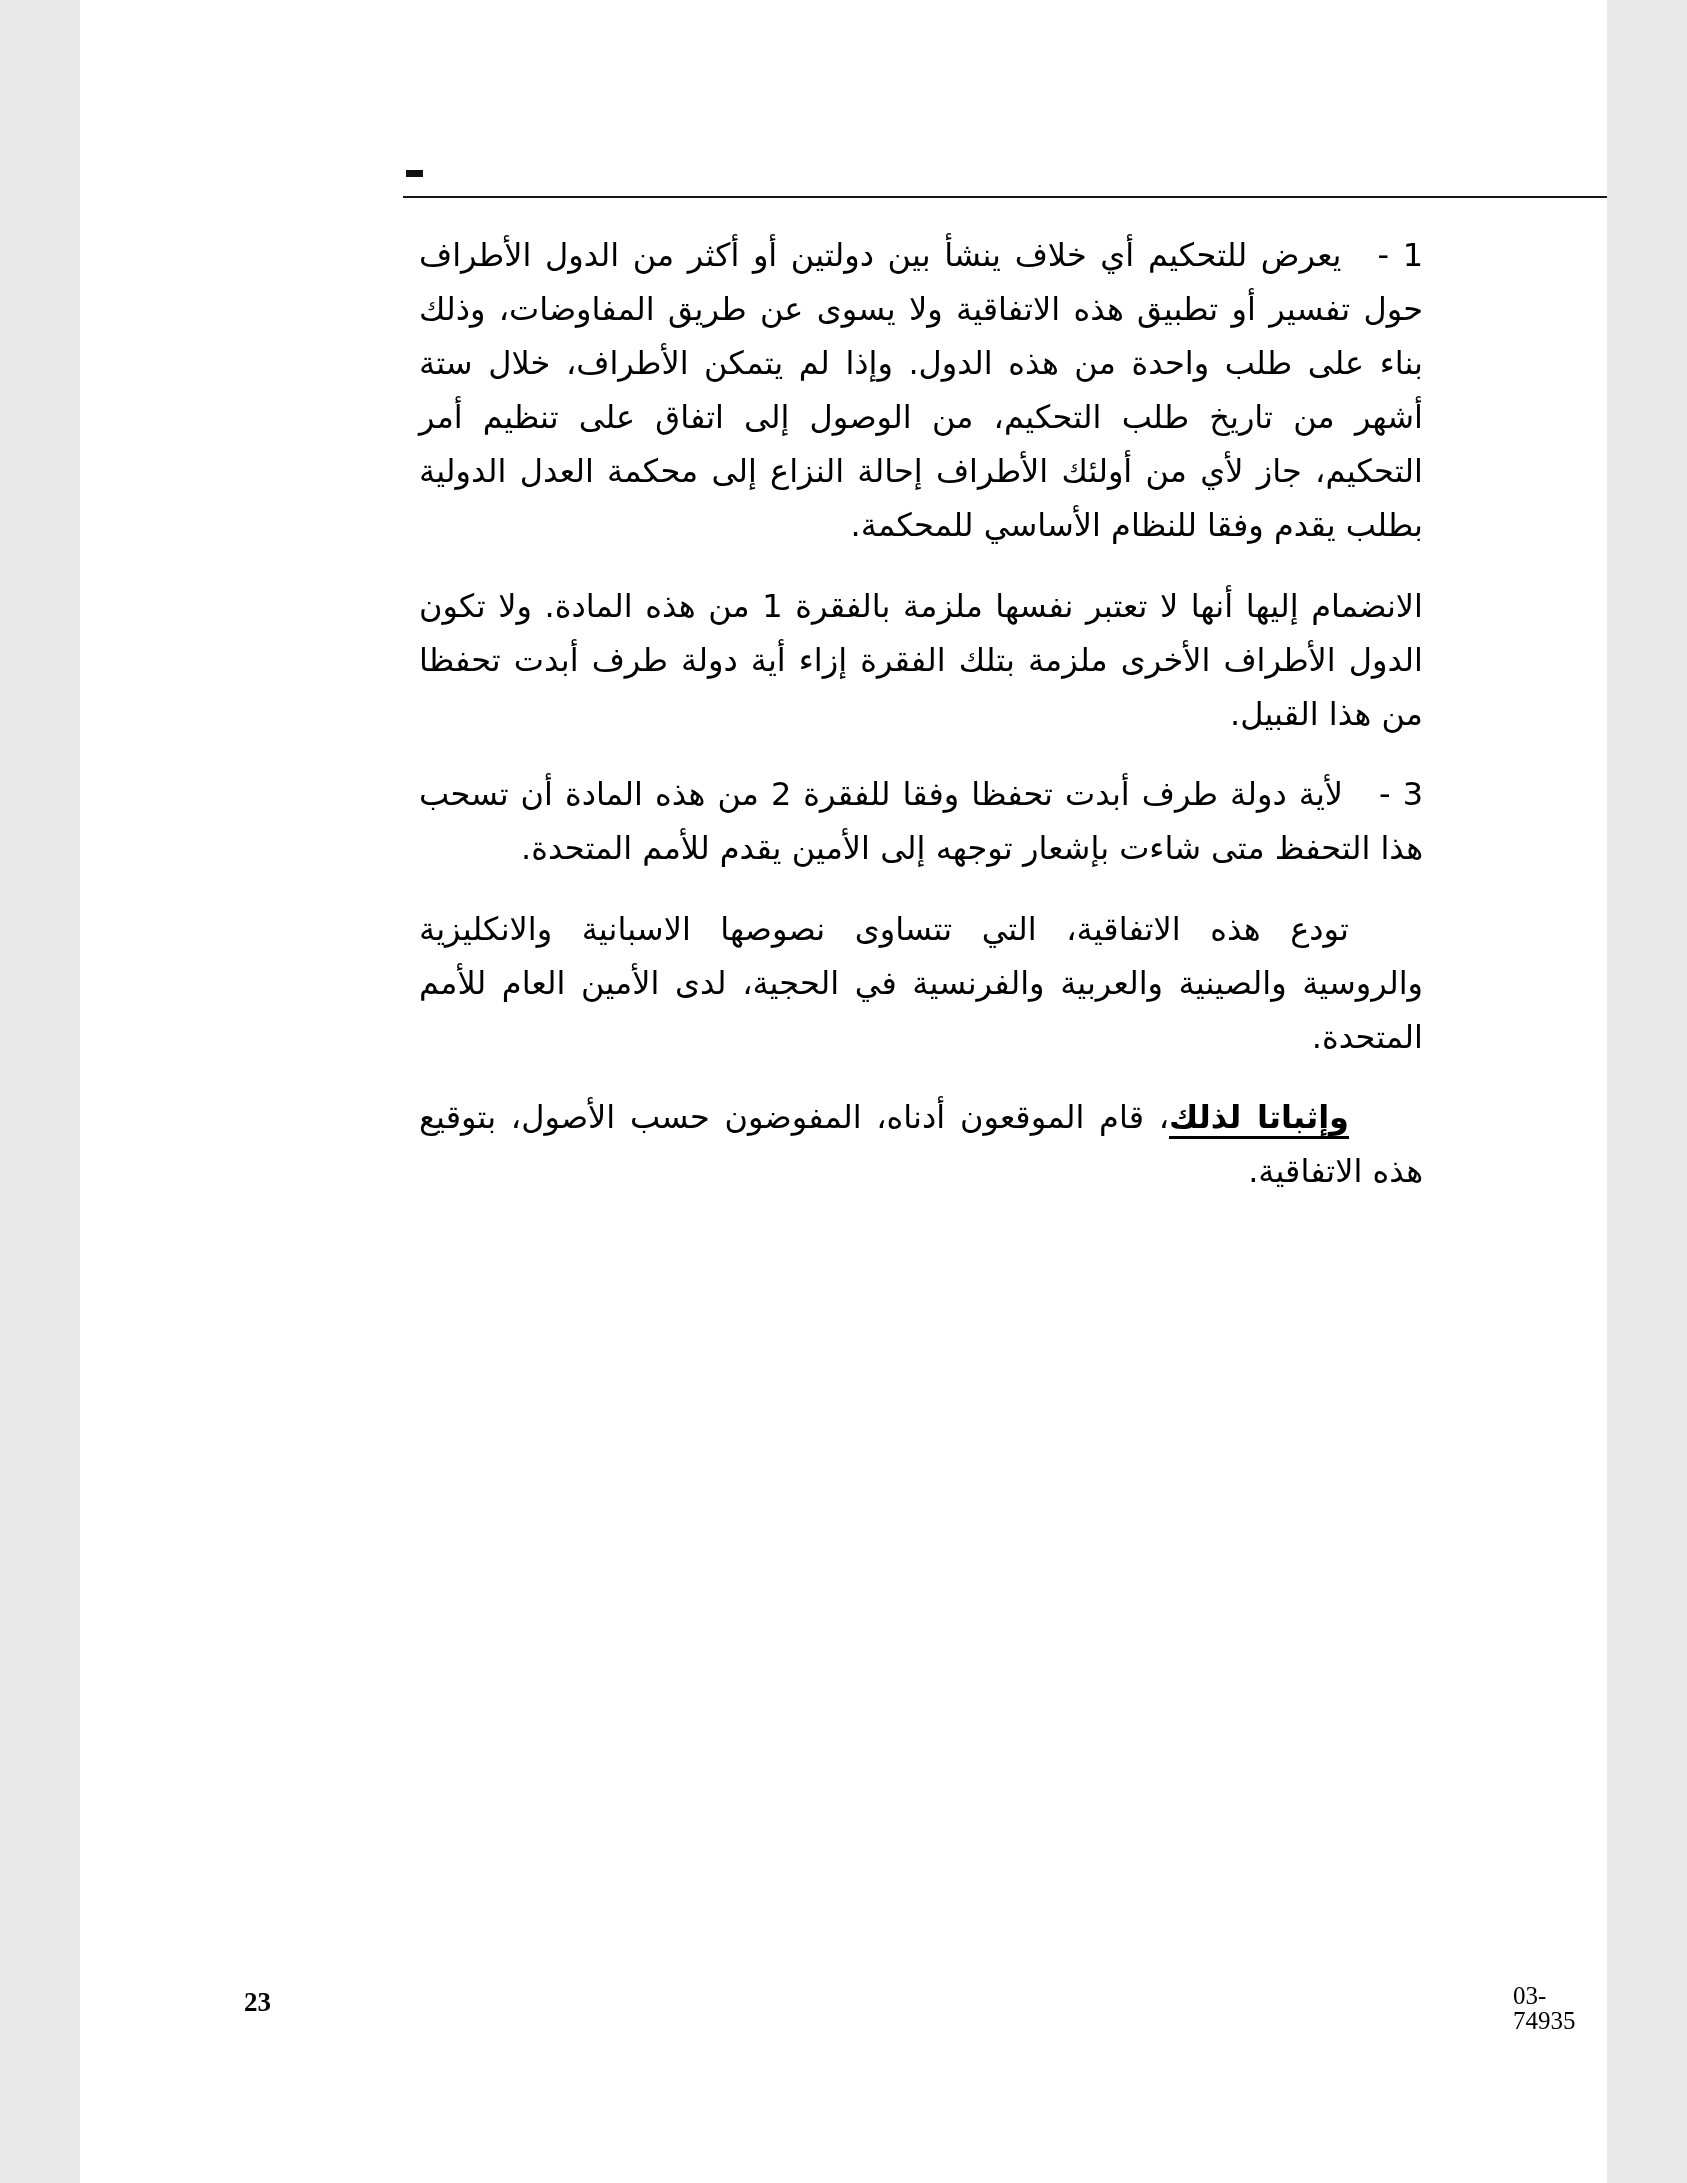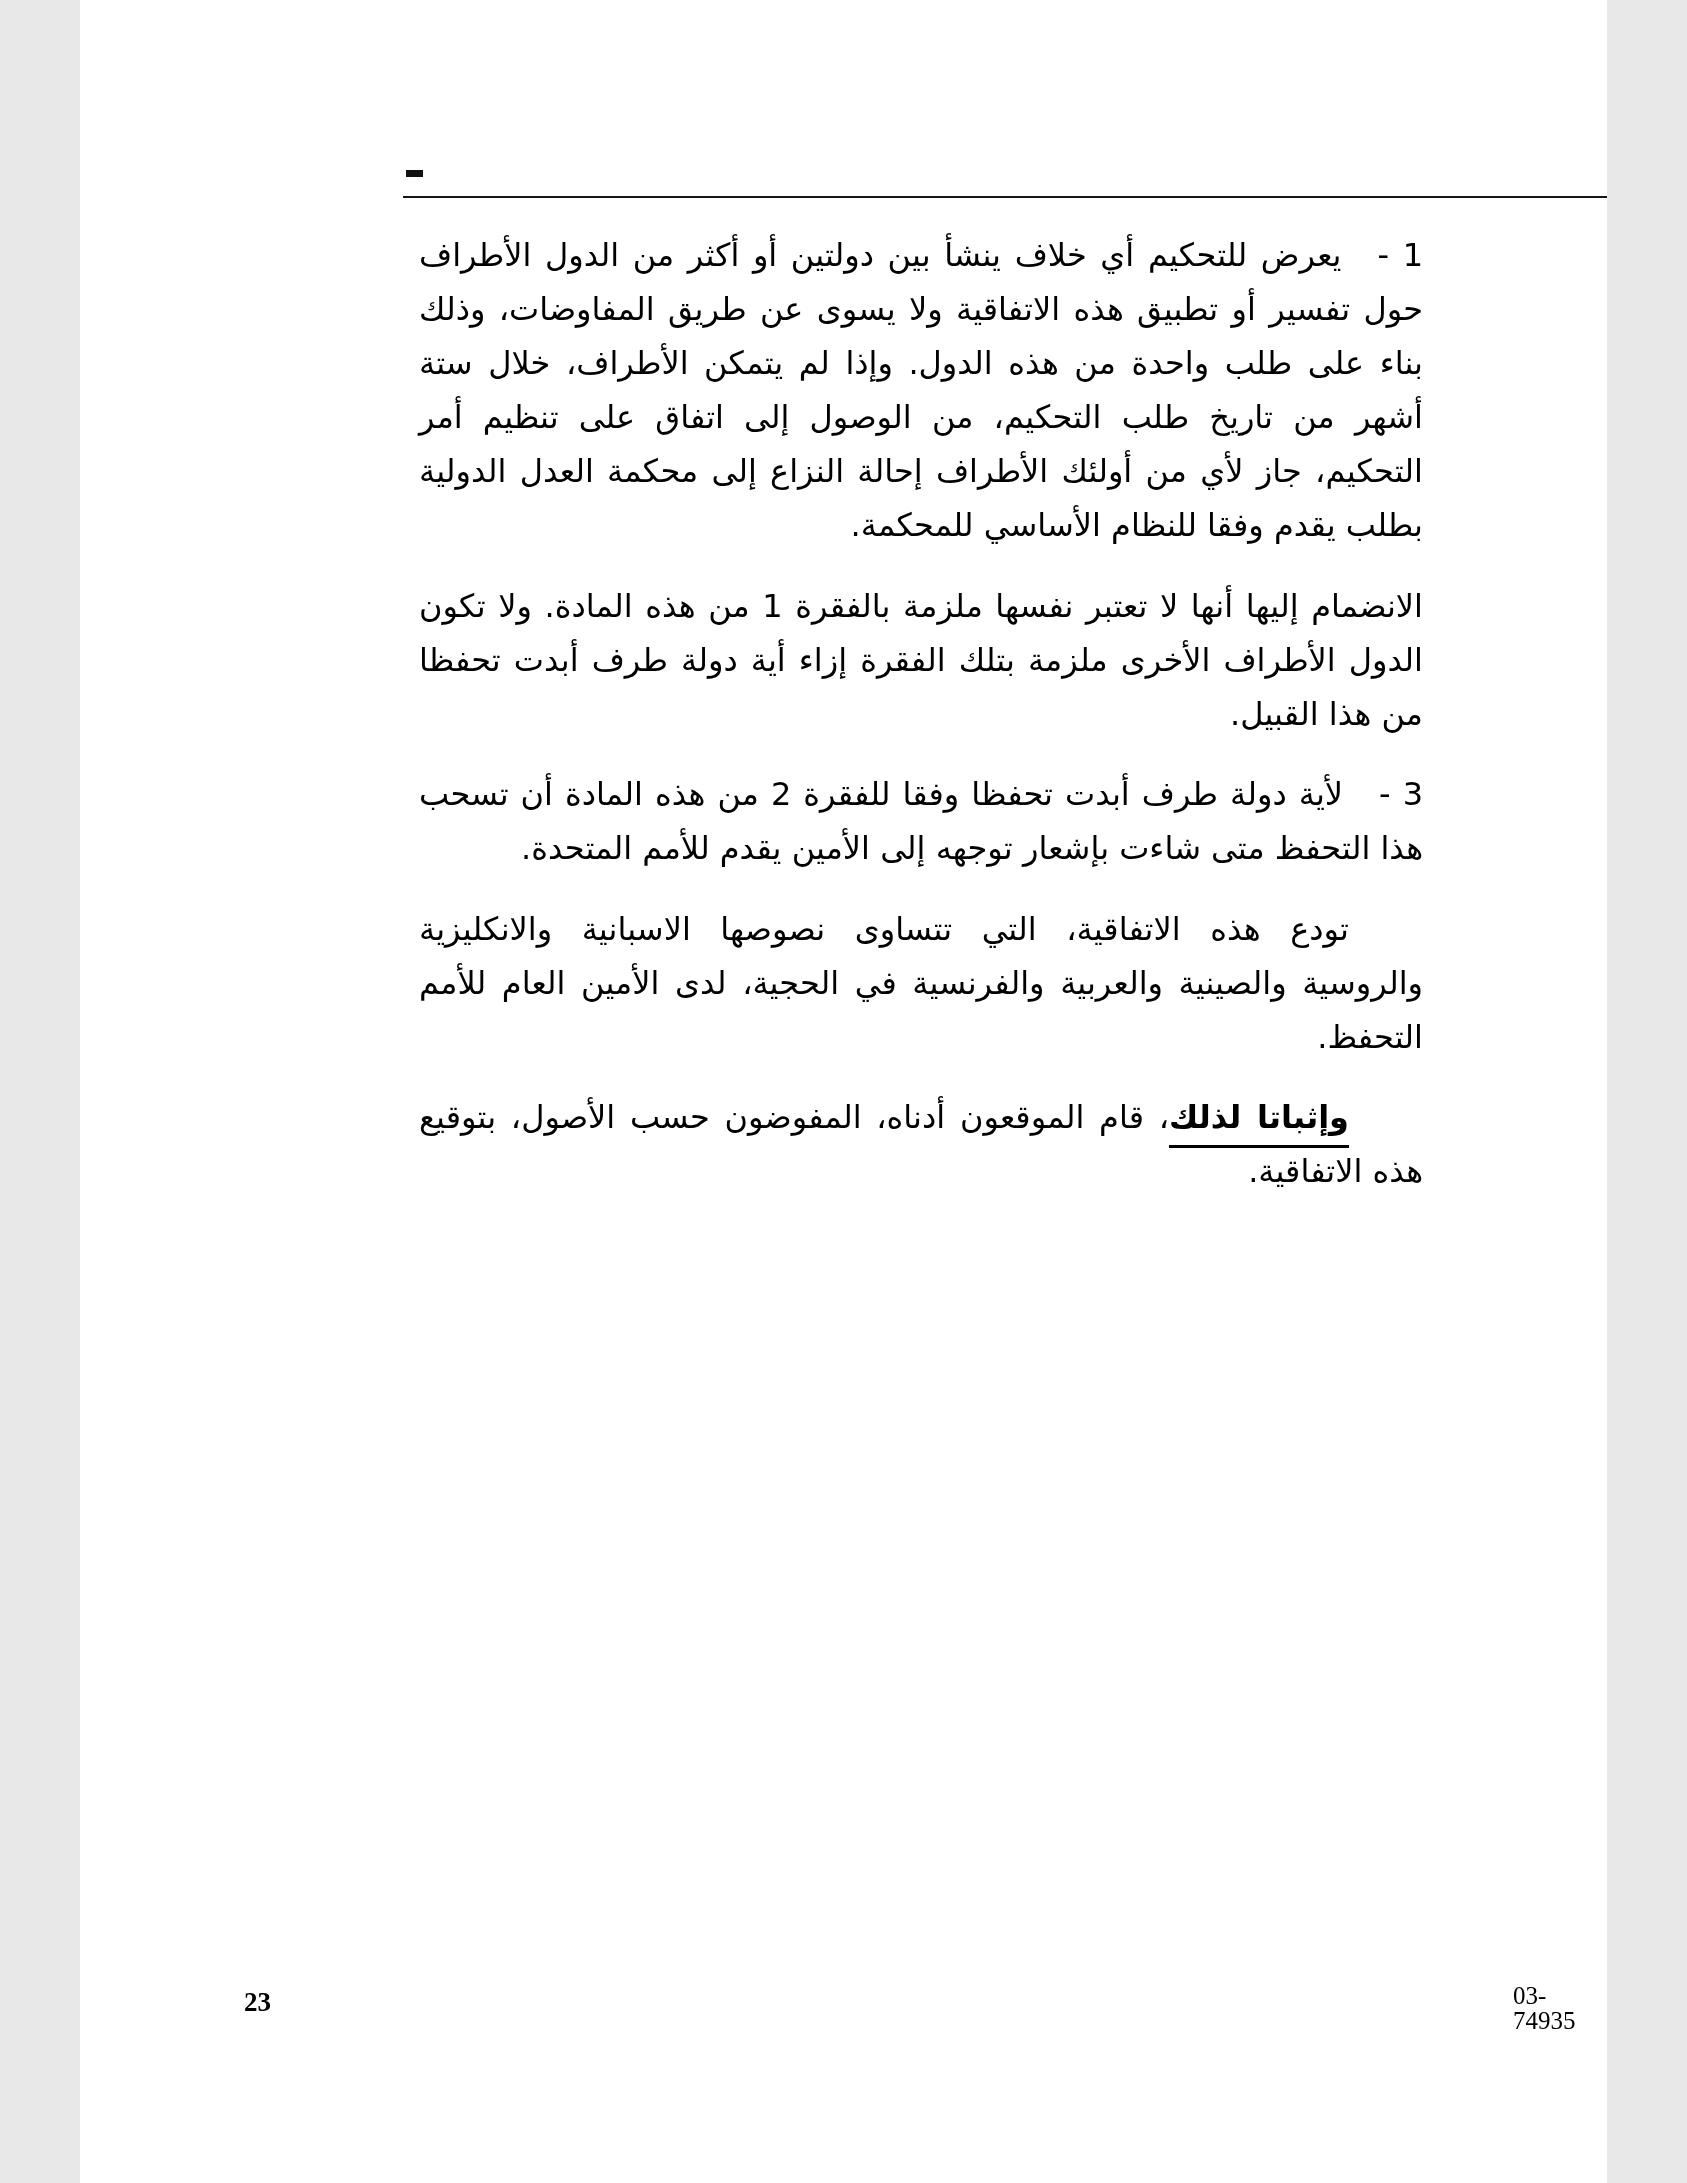--- a/index.html
+++ b/index.html
@@ -49,21 +49,21 @@
   }
   .line.last {
     text-align: right;
     text-align-last: start;
   }
   .line.indent { padding-inline-start: 74px; }
   .pnum { margin-inline-end: 36px; }
   .lead {
     font-weight: bold;
     border-bottom: 3.3px solid #000;
-    padding-bottom: 9px;
+    padding-bottom: 0;
   }
   .heading {
     font-size: 32px;
     line-height: 54px;
     font-weight: bold;
     text-align: center;
     margin-bottom: 26.5px;
   }
   .footer-page-number {
     position: absolute;
@@ -106,21 +106,21 @@
         <div class="line">الدول الأطراف الأخرى ملزمة بتلك الفقرة إزاء أية دولة طرف أبدت تحفظا</div>
         <div class="line last">من هذا القبيل.</div>
       </div>
       <div class="para">
         <div class="line"><span class="pnum">3 -</span>لأية دولة طرف أبدت تحفظا وفقا للفقرة 2 من هذه المادة أن تسحب</div>
         <div class="line last">هذا التحفظ متى شاءت بإشعار توجهه إلى الأمين يقدم للأمم المتحدة.</div>
       </div>
       <div class="para">
         <div class="line indent">تودع هذه الاتفاقية، التي تتساوى نصوصها الاسبانية والانكليزية</div>
         <div class="line">والروسية والصينية والعربية والفرنسية في الحجية، لدى الأمين العام للأمم</div>
-        <div class="line last">التحفظ.</div>
+        <div class="line last">المتحدة.</div>
       </div>
       <div class="para">
         <div class="line indent"><span class="lead">وإثباتا لذلك</span>، قام الموقعون أدناه، المفوضون حسب الأصول، بتوقيع</div>
         <div class="line last">هذه الاتفاقية.</div>
       </div>
     </div>
 
   <div class="footer-page-number">23</div>
 
   <div class="footer-doc-symbol">03-74935</div>

